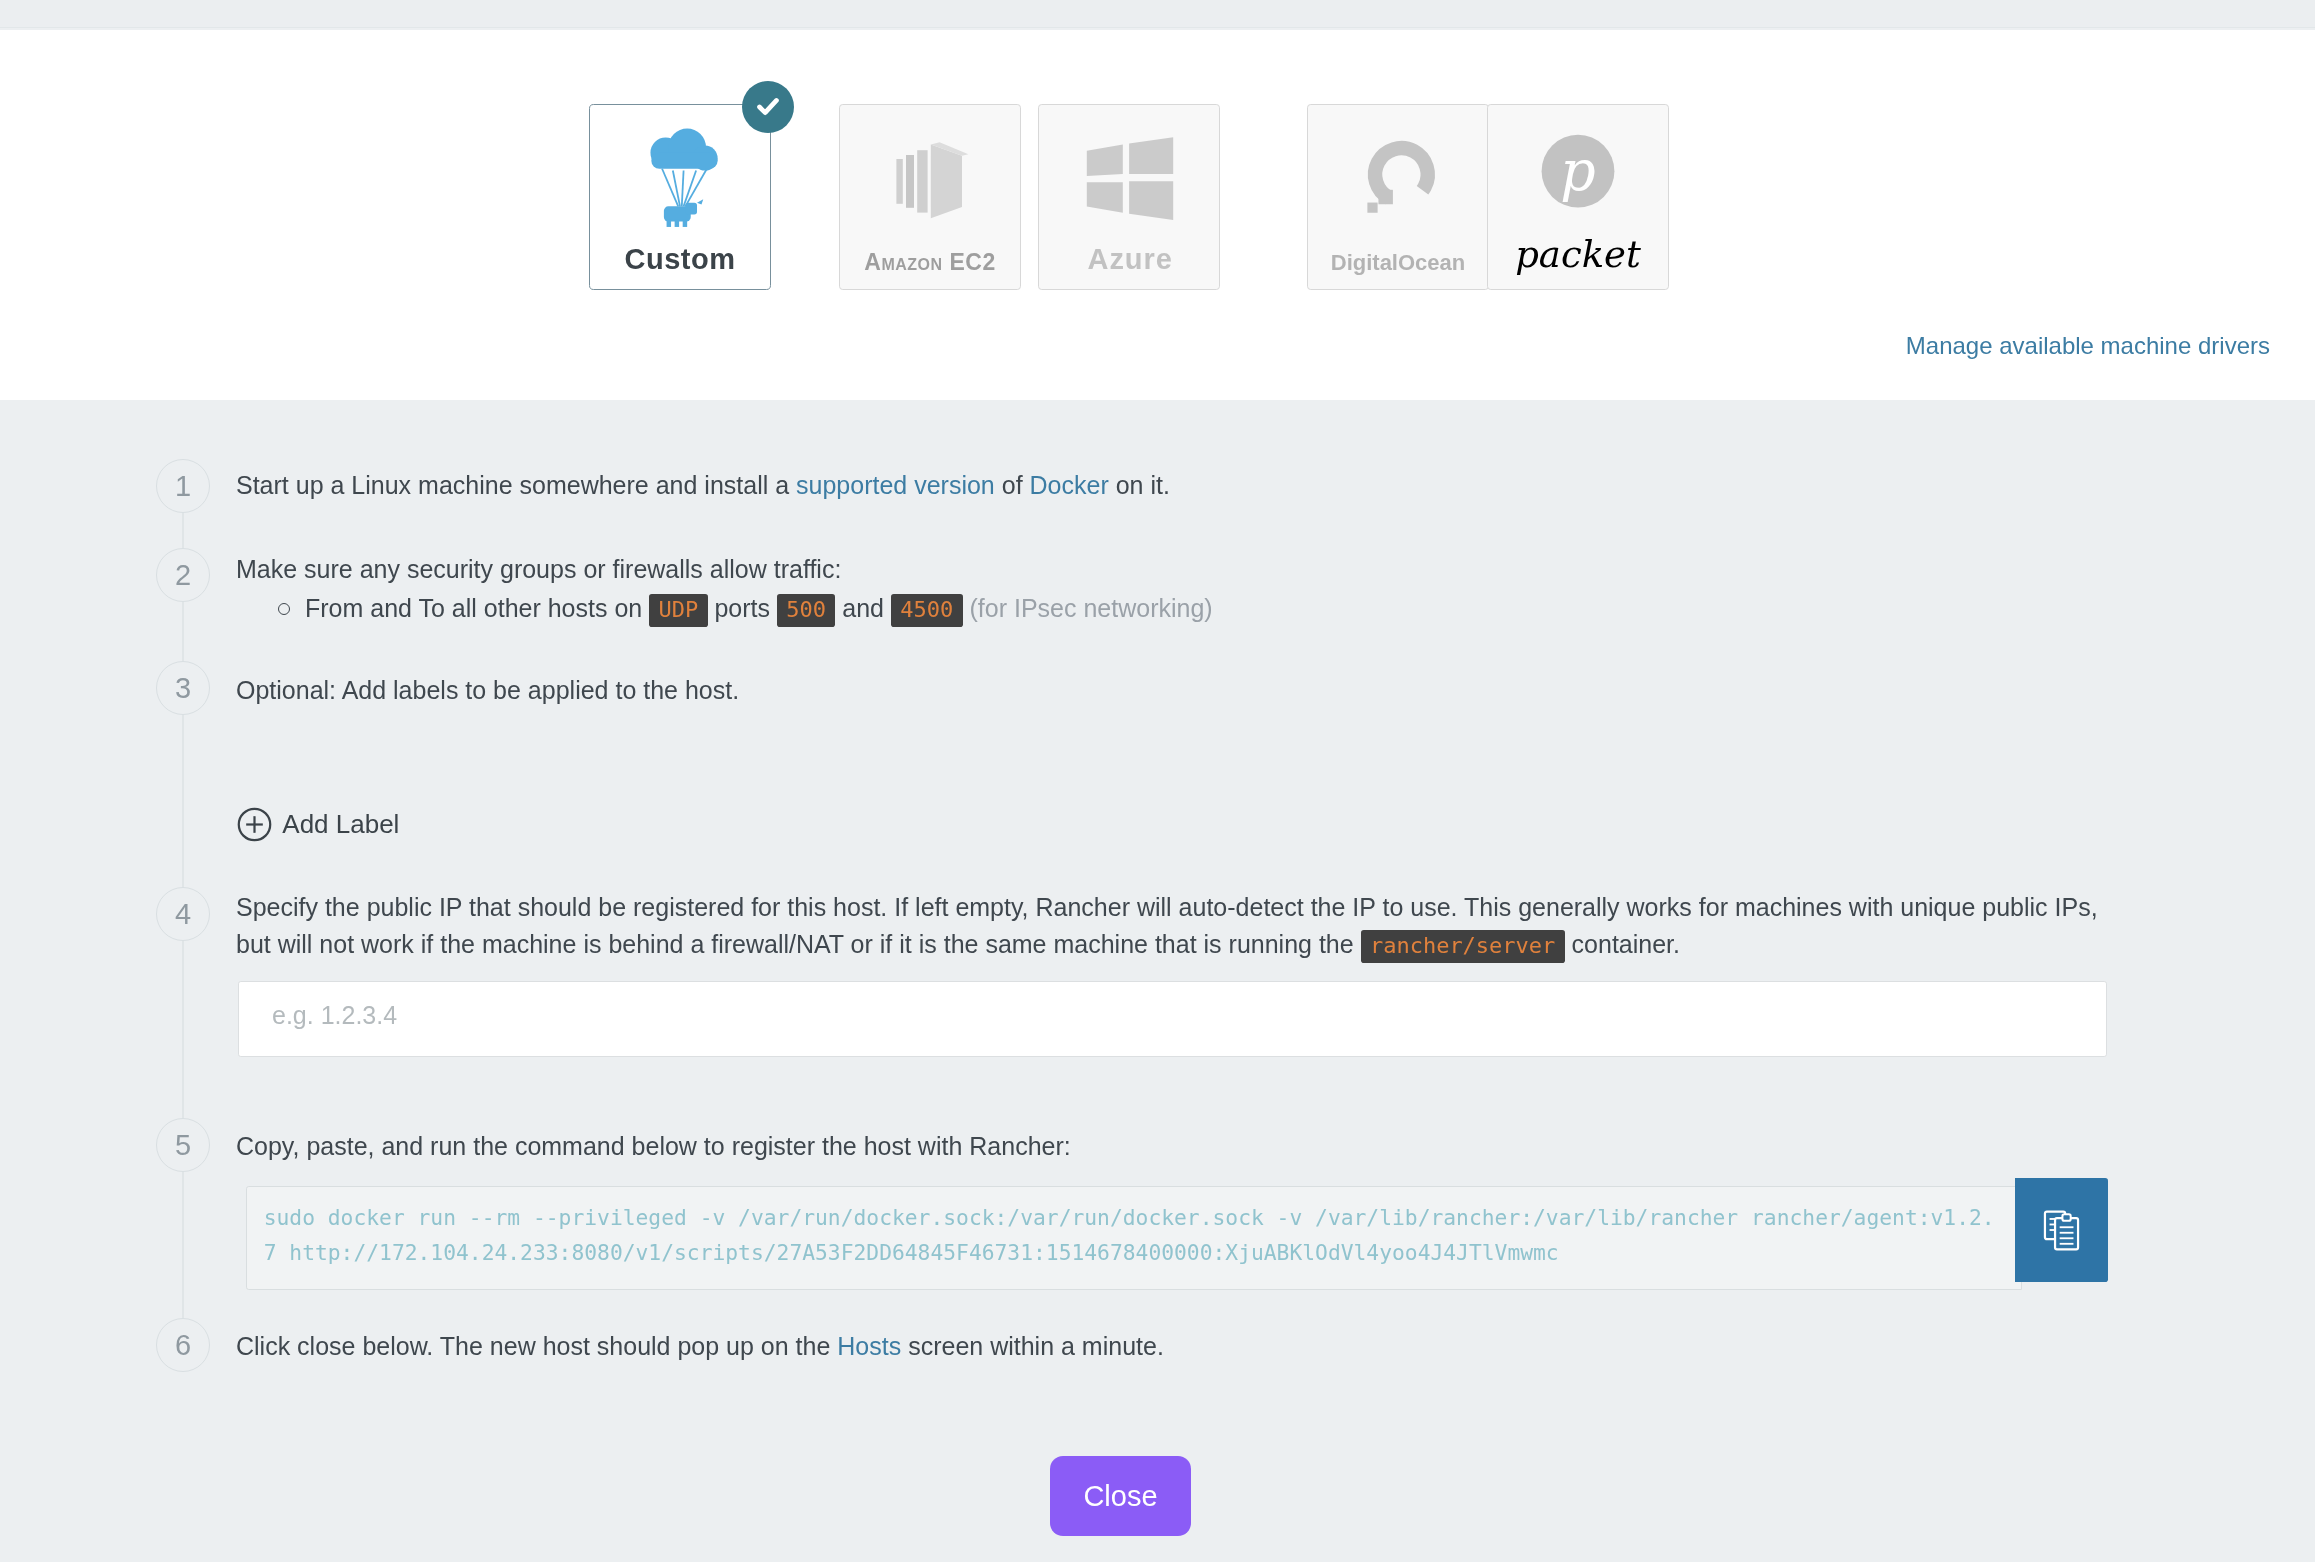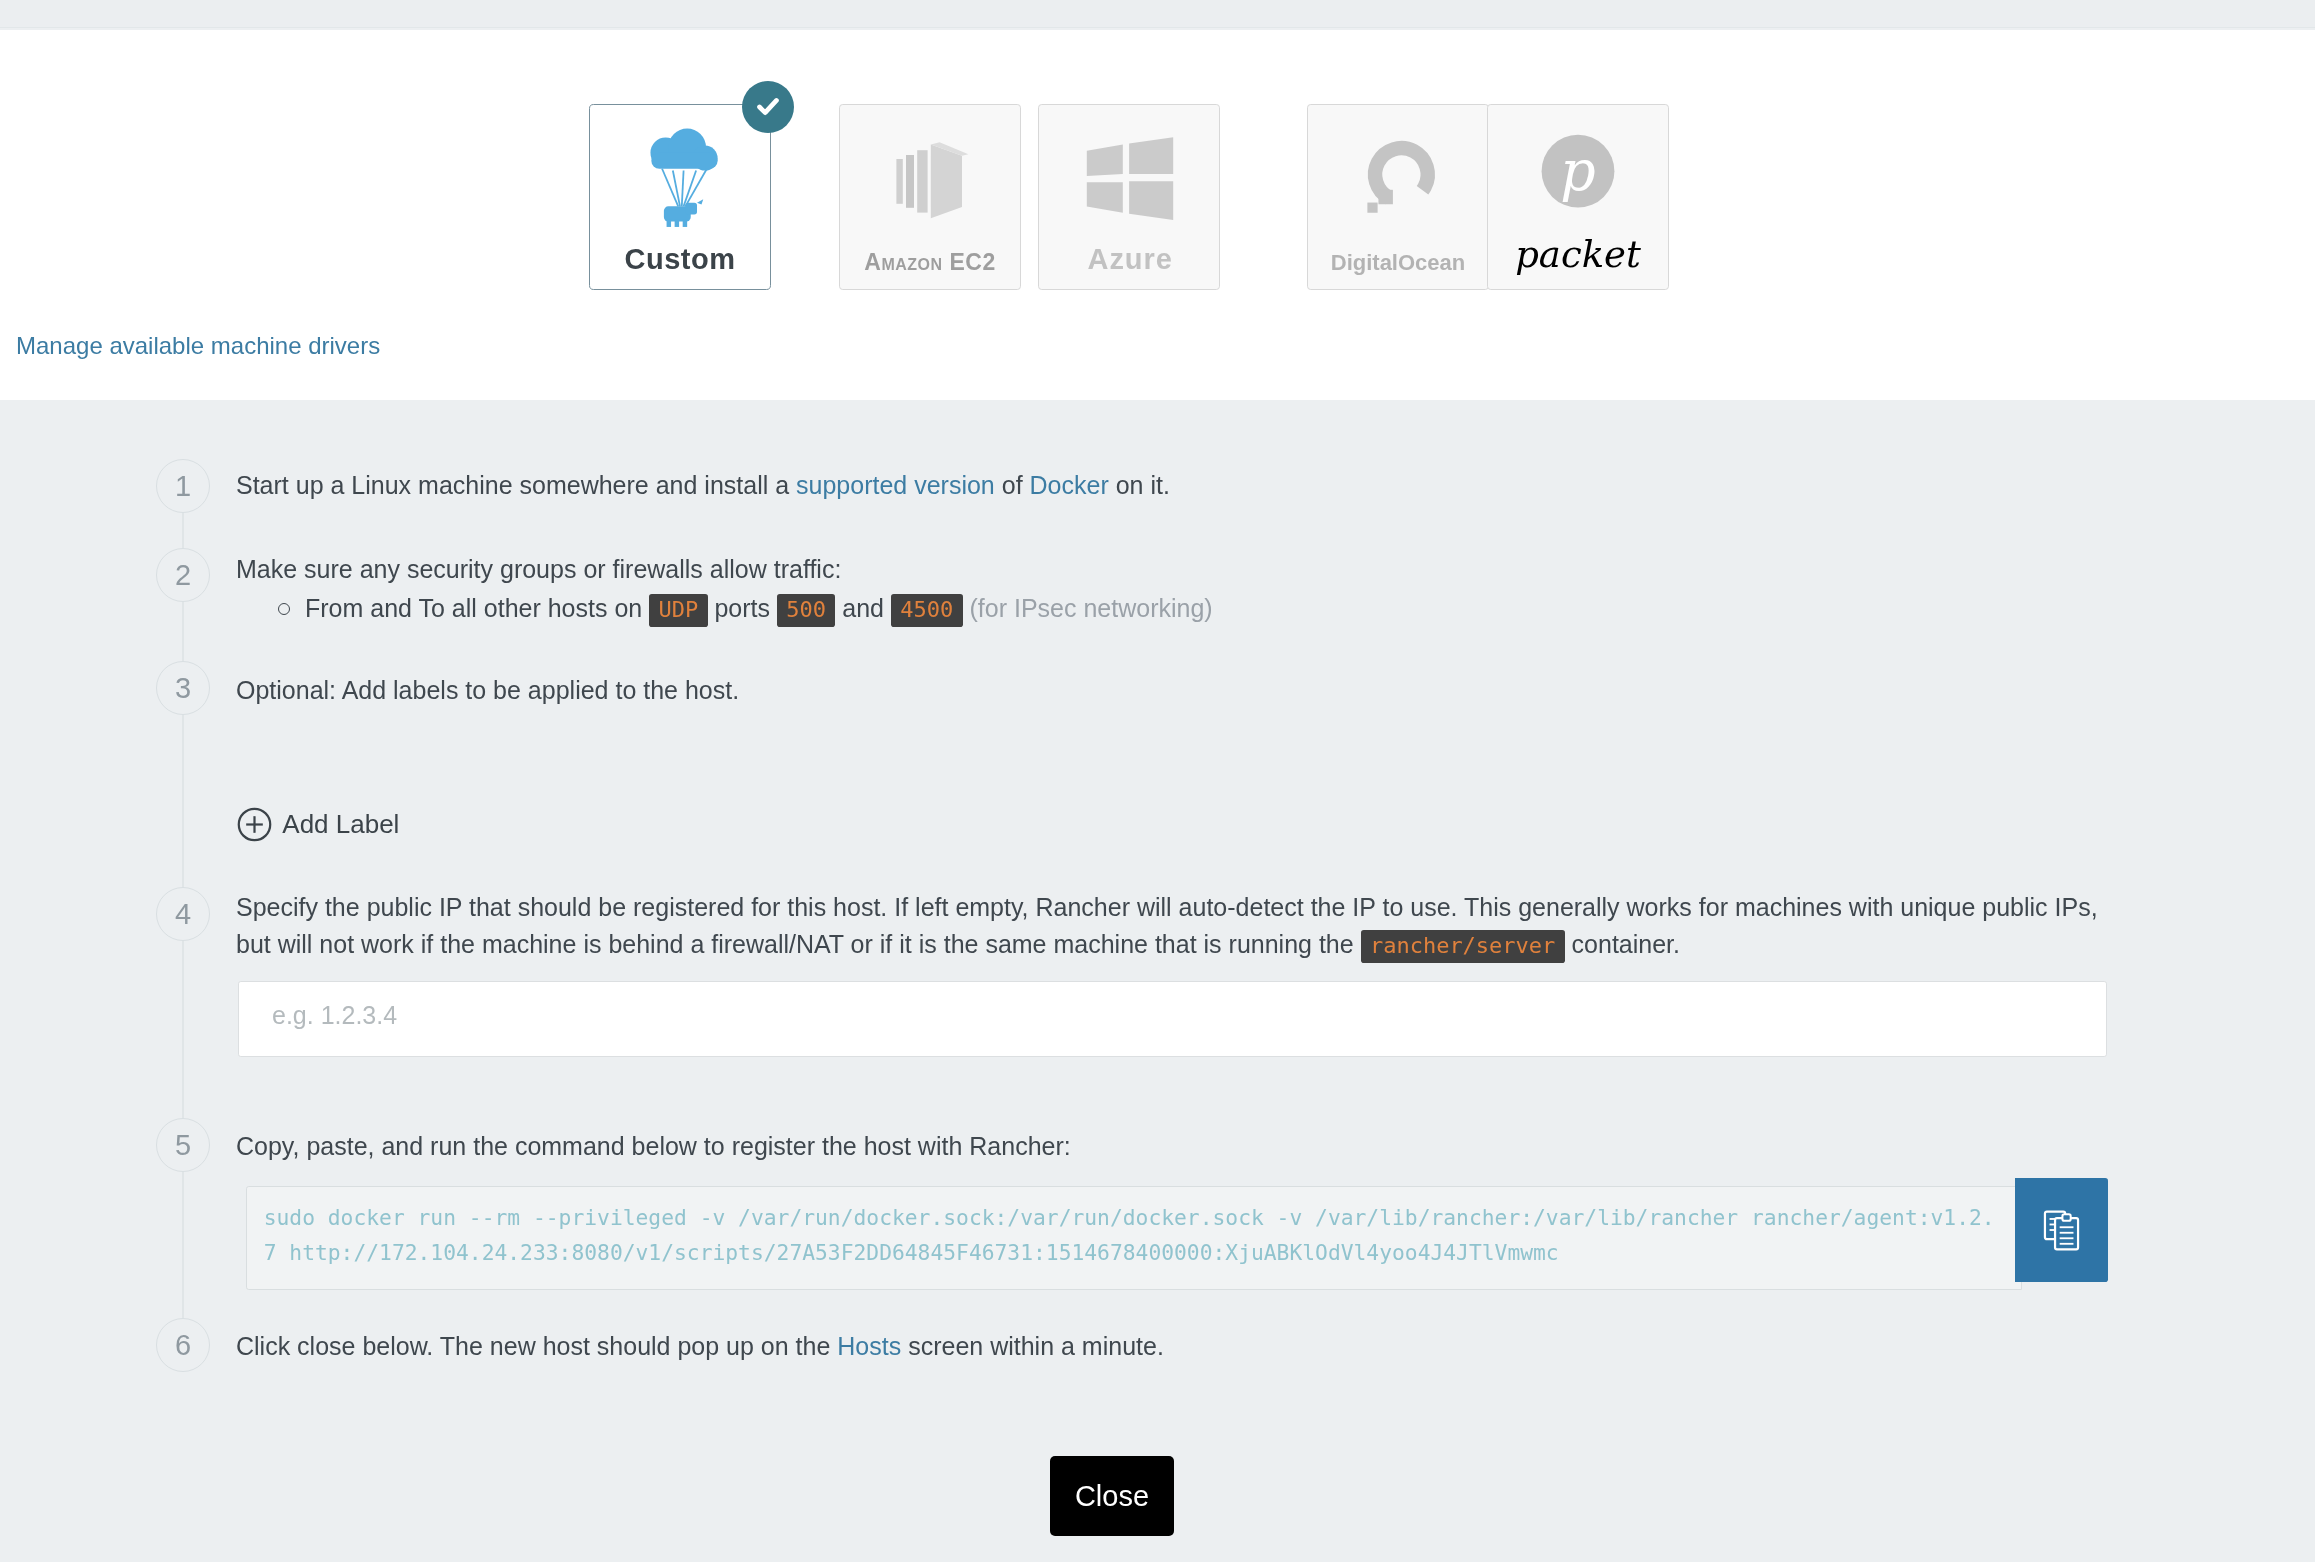--- a/index.html
+++ b/index.html
@@ -20,21 +20,21 @@
   .card .logo-zone { flex:1; display:flex; align-items:center; justify-content:center; width:100%; }
   .card.selected { background:#ffffff; border:1.9px solid #78909c; border-radius:4.6px; }
   .check-badge { position:absolute; top:-24px; right:-24px; width:52px; height:52px;
     border-radius:50%; background:#38798a; display:flex; align-items:center; justify-content:center; }
   .lbl-custom { font-size:29px; font-weight:700; color:#3b4349; letter-spacing:0.5px; }
   .lbl-ec2 { font-size:23px; font-weight:700; color:#9e9e9e; font-variant:small-caps; letter-spacing:0.5px; }
   .lbl-azure { font-size:29px; font-weight:600; color:#c2c2c2; letter-spacing:0.9px; }
   .lbl-do { font-size:22px; font-weight:600; color:#b3b3b3; }
   .lbl-packet { font-size:37px; font-style:italic; color:#000000; font-family:"DejaVu Serif", serif; margin-top:-5.6px; }
 
-  .manage-link { position:absolute; top:332px; left:16px; width:2260px; text-align:left;
+  .manage-link { position:absolute; top:332px; left:10px; width:2260px; text-align:right;
     font-size:24px; color:#3c7ca3; cursor:pointer; }
 
   
   .vline { position:absolute; left:182px; top:486px; width:1.9px; height:859px; background:#e0e5e7; }
   .stepnum { position:absolute; left:156px; width:54px; height:54px; border-radius:50%;
     border:1.9px solid #d9dfe2; background:#eceff1; color:#8f99a0; font-size:29px;
     display:flex; align-items:center; justify-content:center; }
   .stept { position:absolute; left:236px; font-size:25px; line-height:37px; color:#3f474e; }
   a.link { color:#3c7ca3; text-decoration:none; cursor:pointer; }
   .muted { color:#9aa1a8; }
@@ -54,22 +54,22 @@
   .ip-input::placeholder { color:#b4babd; }
 
   .cmd-pre { position:absolute; left:238px; top:1178px; width:1776px; height:104px;
     margin:8px; background:#f1f3f4; border:0.9px solid #d9dee0; border-radius:2.8px 0 0 2.8px;
     padding:13px 16.7px; color:#90c3ce; font-family:"DejaVu Sans Mono", monospace;
     font-size:21.3px; line-height:35px; white-space:pre-wrap; word-break:break-all; overflow:hidden; }
   .copy-btn { position:absolute; left:2015px; top:1178px; width:93px; height:104px;
     background:#2e74a6; border:none; border-radius:0 2.8px 2.8px 0; cursor:pointer;
     display:flex; align-items:center; justify-content:center; }
 
-  .close-btn { position:absolute; left:1050px; top:1456px; width:124px; height:80px;
-    background:#000000; color:#ffffff; font-size:29px; border:none; border-radius:5px;
+  .close-btn { position:absolute; left:1050px; top:1456px; width:141px; height:80px;
+    background:#8b5cf6; color:#ffffff; font-size:29px; border:none; border-radius:13px;
     cursor:pointer; font-family:"Liberation Sans", sans-serif; }
 </style>
 </head>
 <body>
 
 <div class="topbar"></div>
 <div class="white-band"></div>
 
 <div class="card selected" style="left:589px;">
   <div class="check-badge">

